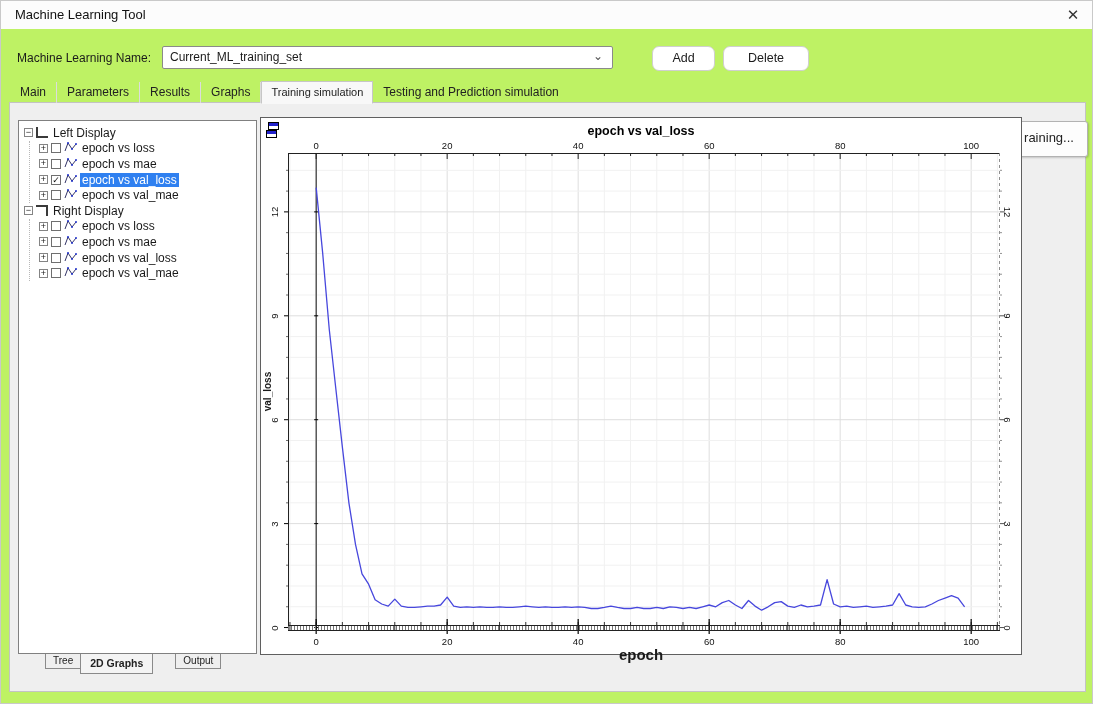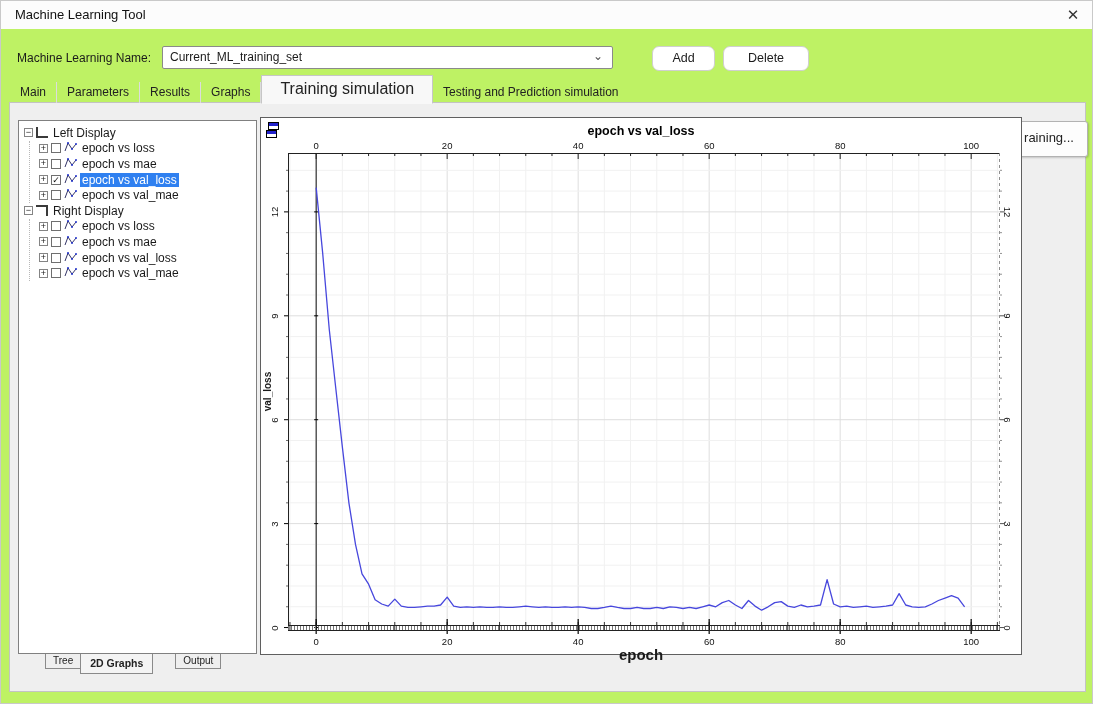--- a/index.html
+++ b/index.html
@@ -19,21 +19,21 @@
   .combo-arrow{position:absolute;right:9px;top:2px;color:#555;font-size:12px;}
   .pushbtn{position:absolute;top:45px;height:25px;background:#fff;border:1px solid #cfcfcf;
     border-radius:7px;text-align:center;line-height:23px;box-sizing:border-box;font-size:12.5px;}
   #btn-add{left:651px;width:63px;}
   #btn-delete{left:722px;width:86px;}
   
   .tabbar{position:absolute;left:9px;top:79px;height:23px;display:flex;align-items:flex-end;z-index:3;}
   .tab{padding:3px 10px 4px;border-right:1px solid #dcdcdc;color:#222;white-space:nowrap;}
   .tab:last-child{border-right:none;}
   .tab.active{background:#f8f8f8;border:1px solid #c6c6c6;border-bottom:1px solid #f8f8f8;
-    margin-bottom:-1px;padding:4px 18px 5px;font-size:16px;}
+    margin-bottom:-1px;padding:4px 9px 5px;font-size:11px;}
   
   .pane{position:absolute;left:8px;top:101px;width:1077px;height:590px;background:#efefef;
     border:1px solid #c3c3c3;box-sizing:border-box;}
   
   .tree{position:absolute;left:8px;top:17px;width:239px;height:534px;background:#fff;
     border:1px solid #808080;box-sizing:border-box;padding:4px 2px 0 5px;overflow:hidden;}
   .trow{display:flex;align-items:center;height:15.6px;gap:3px;white-space:nowrap;}
   .expander{width:9px;height:9px;border:1px solid #848484;background:#fff;font-size:9px;
     line-height:7px;text-align:center;box-sizing:border-box;flex:0 0 9px;color:#222;}
   .cbox{width:10px;height:10px;border:1px solid #6f6f6f;background:#fff;box-sizing:border-box;

